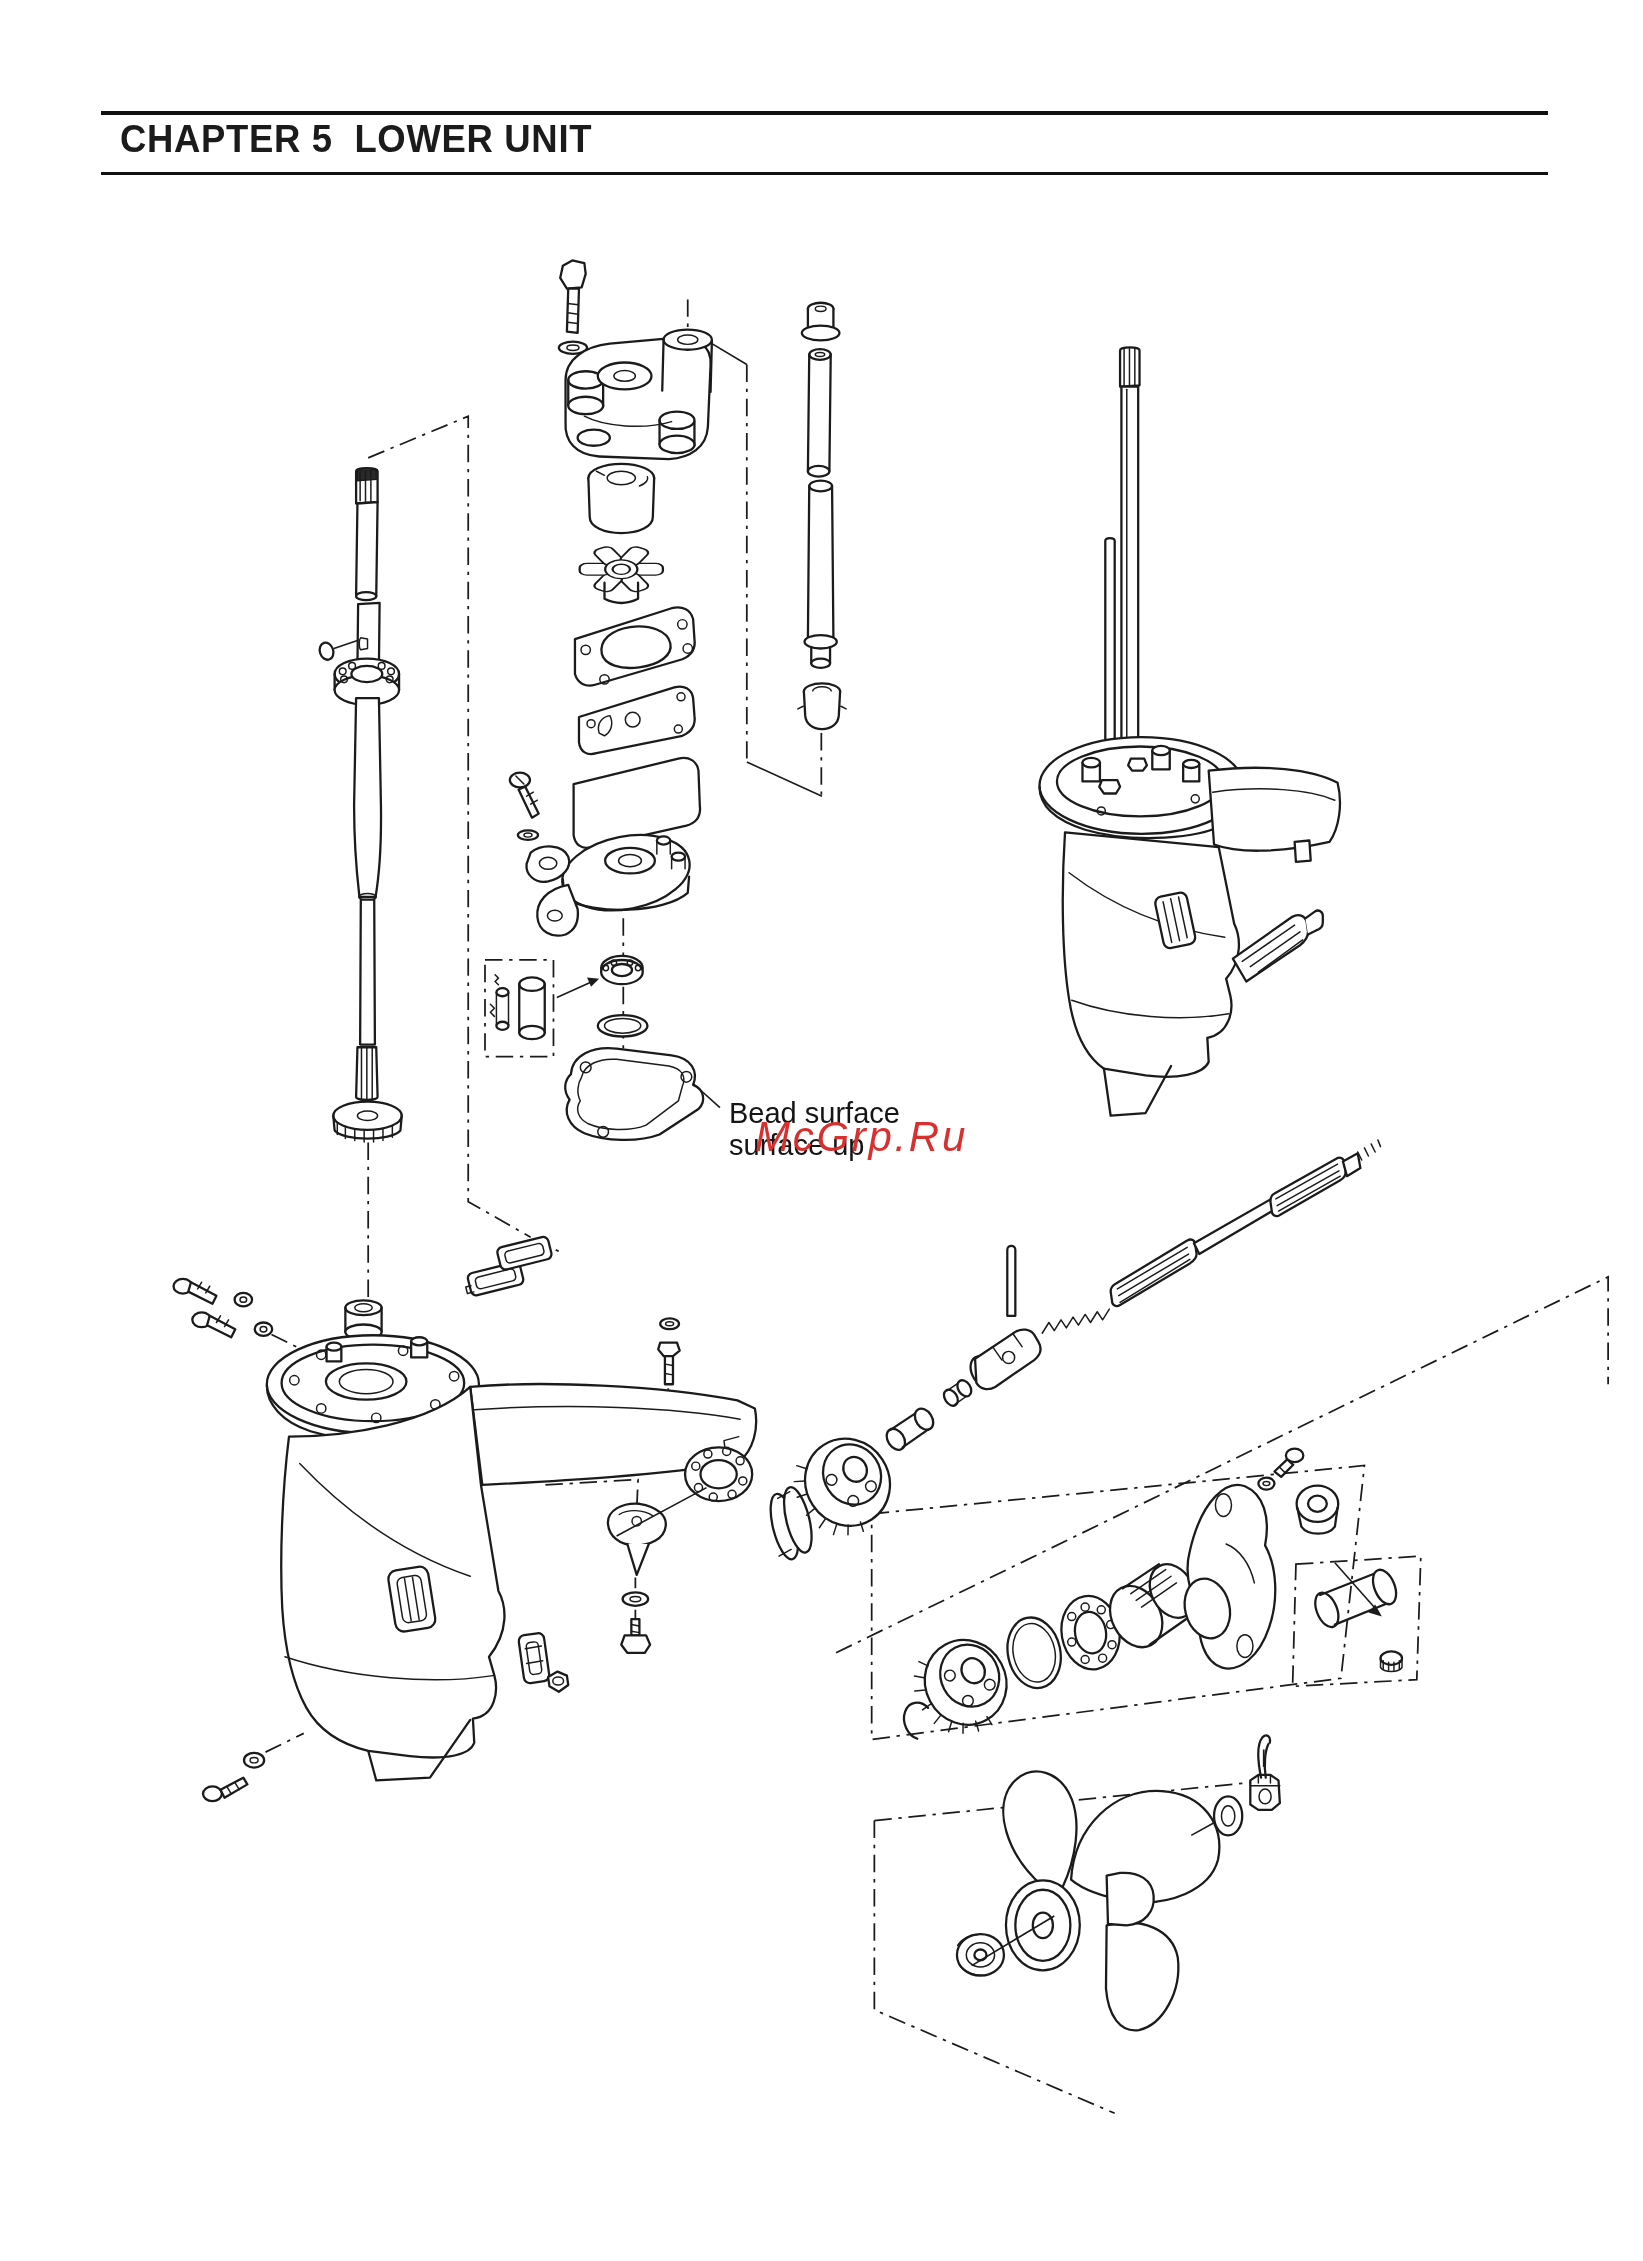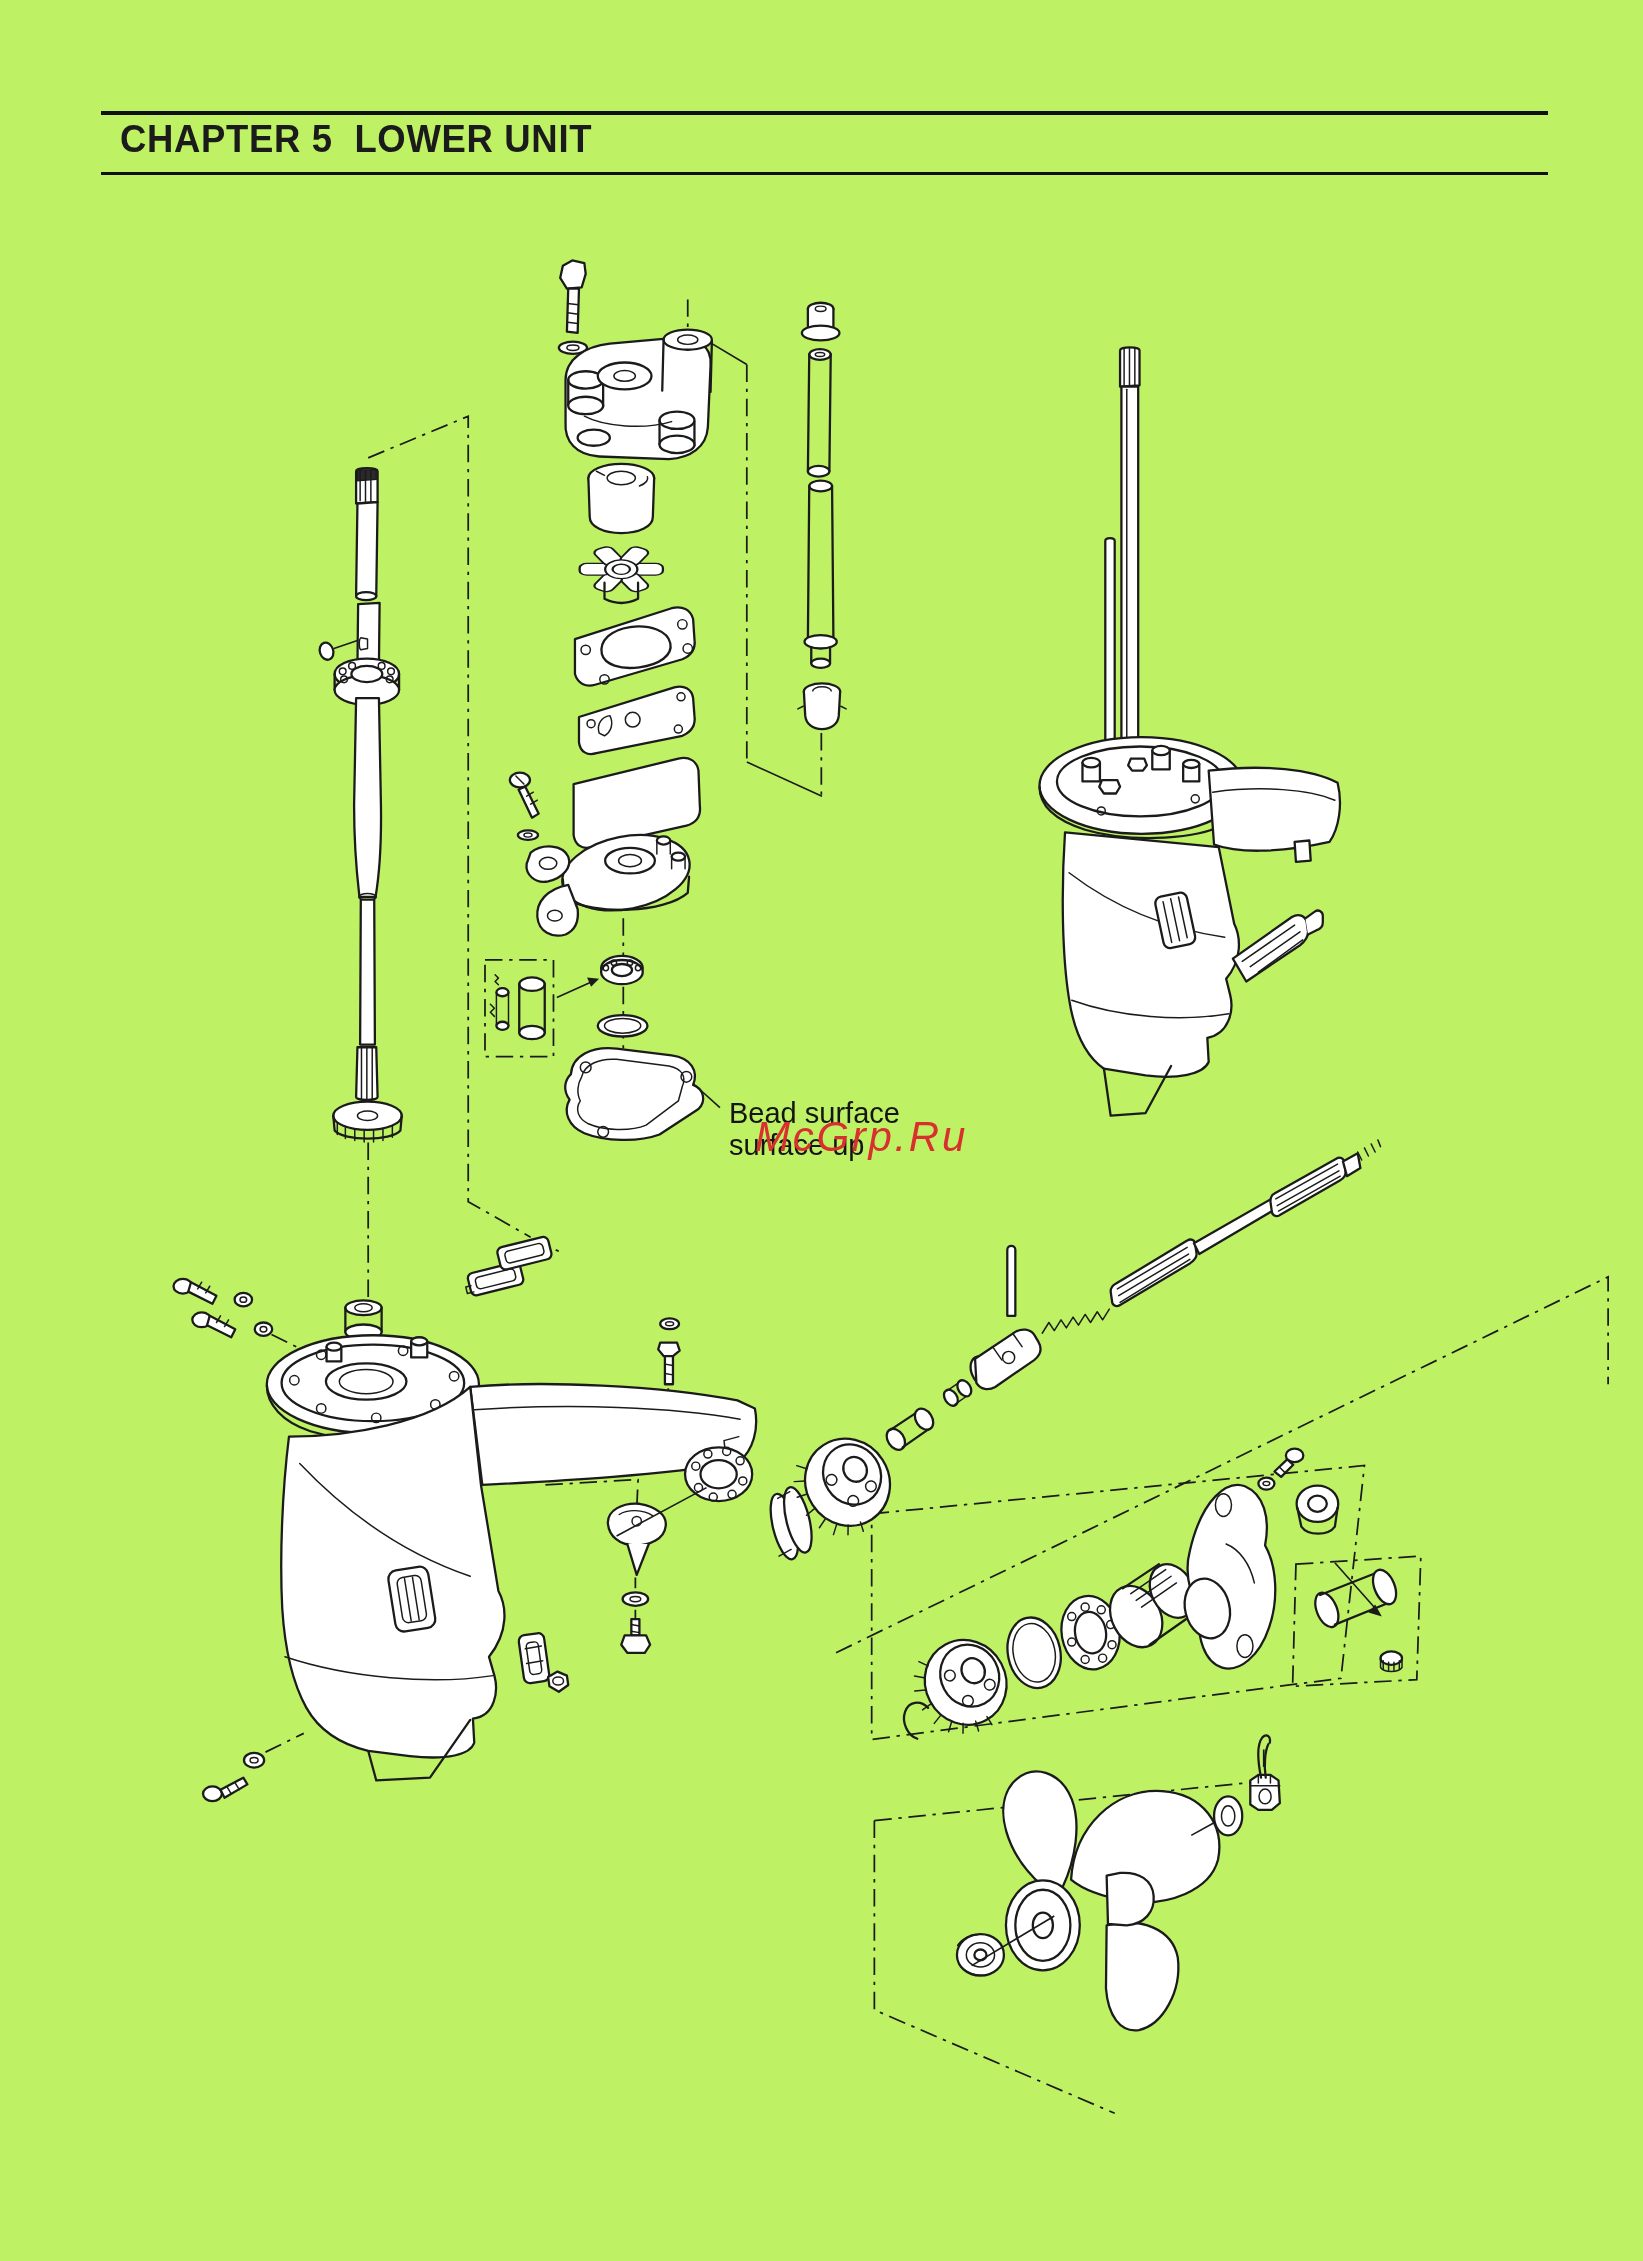--- a/index.html
+++ b/index.html
@@ -21,21 +21,21 @@
   .ln{fill:none;stroke:#1b1b1b;stroke-width:3.4;stroke-linecap:round;stroke-linejoin:round;}
   .fw{fill:#ffffff;stroke:#1b1b1b;stroke-width:3.4;stroke-linecap:round;stroke-linejoin:round;}
   .thin{stroke-width:2.2;}
   .dk{fill:#2a2a2a;stroke:#1b1b1b;stroke-width:2;}
   .dd{fill:none;stroke:#1b1b1b;stroke-width:2.6;stroke-dasharray:26 10 5 10;}
   .sol{fill:none;stroke:#1b1b1b;stroke-width:2.4;}
 </style>
 </head>
 <body>
 
-<div class="page" style="background: #bef264;">
+<div class="page" style="background: #ffffff;">
 
   <div class="rule top"></div>
   <div class="title">CHAPTER 5  LOWER UNIT</div>
   <div class="rule bottom"></div>
 
   <div class="artwrap">
   <svg width="1644" height="2261" viewBox="0 0 2448 3368">
 
     <g>
       <path class="dd" d="M548,682 L697,620 L697,1790 L790,1843 M795,1846 L836,1866"></path>

